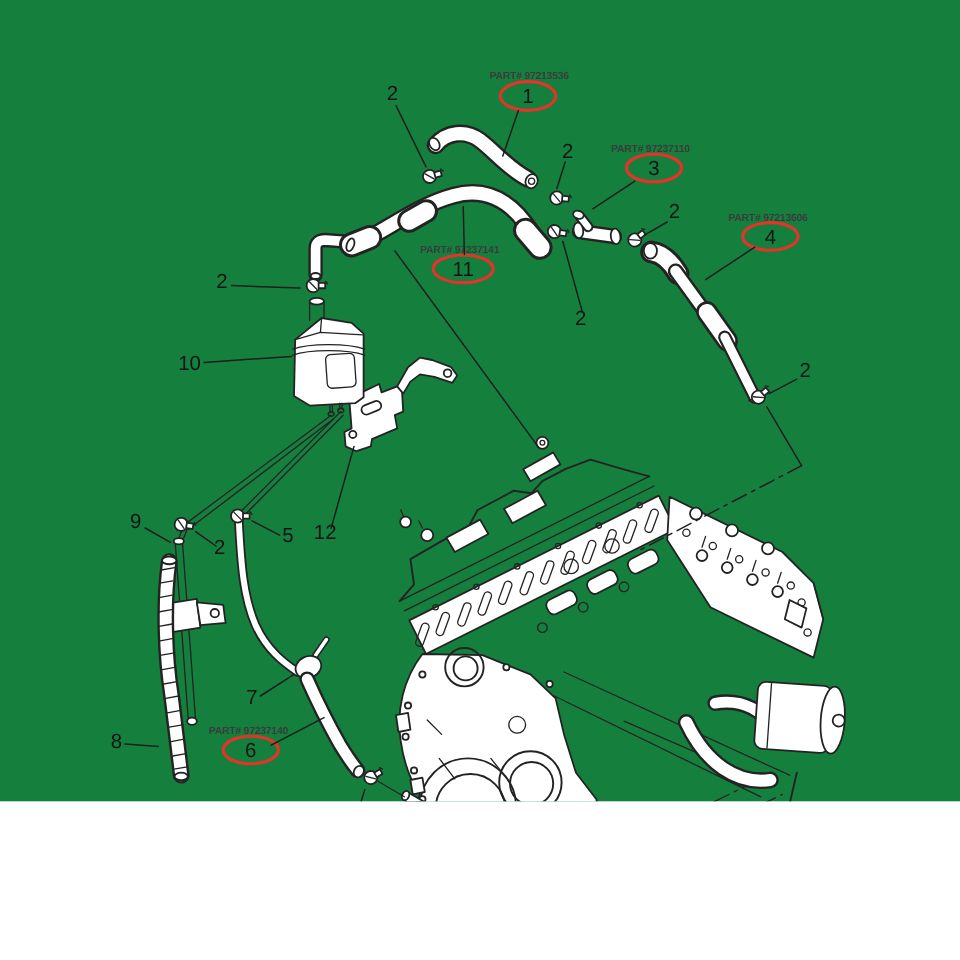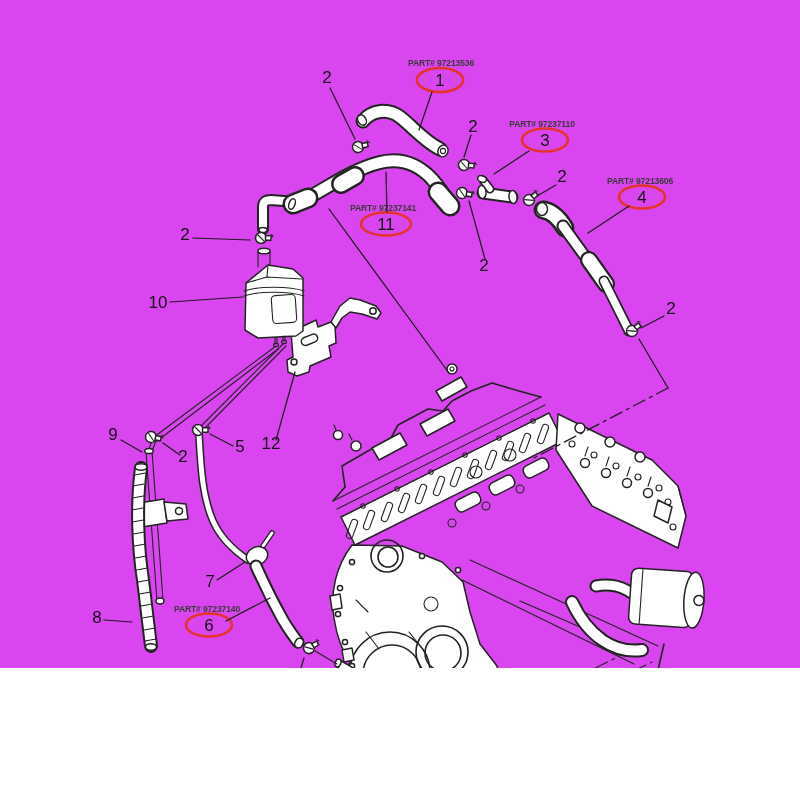--- a/index.html
+++ b/index.html
@@ -1,16 +1,16 @@
 <!DOCTYPE html>
 <html><head>
 <meta charset="utf-8">
 <style>
   html,body{margin:0;padding:0;background:#ffffff;}
-  .stage{position:relative;width:800px;height:668px;background:#d946ef;overflow:hidden;}
+  .stage{position:relative;width:800px;height:668px;background:#15803d;overflow:hidden;}
   svg{display:block;}
   .ln  {fill:none;stroke:#232323;stroke-width:1.6;stroke-linecap:round;stroke-linejoin:round;}
   .ln1 {fill:none;stroke:#232323;stroke-width:1.1;stroke-linecap:round;stroke-linejoin:round;}
   .fw  {fill:#ffffff;stroke:#232323;stroke-width:1.5;stroke-linejoin:round;}
   .hO  {fill:none;stroke:#232323;stroke-linecap:round;}
   .hI  {fill:none;stroke:#ffffff;stroke-linecap:round;}
   .lead{fill:none;stroke:#1d1d1d;stroke-width:1.25;stroke-linecap:round;}
   .dd  {stroke-dasharray:13 5 3 5;}
   .hatch{stroke-dasharray:14 5 3 5;}
   .pn  {font:700 8.6px "Liberation Sans",sans-serif;fill:#3b3b3b;letter-spacing:-0.15px;}

